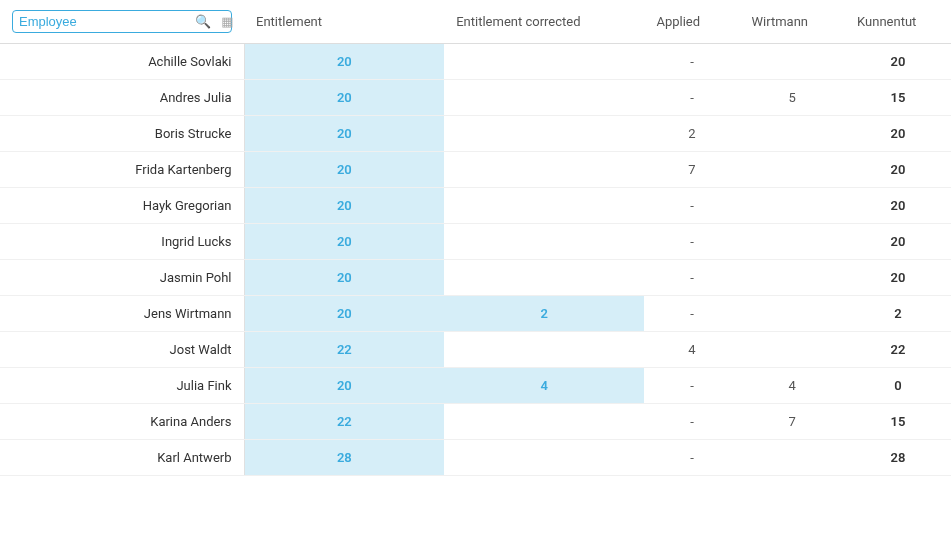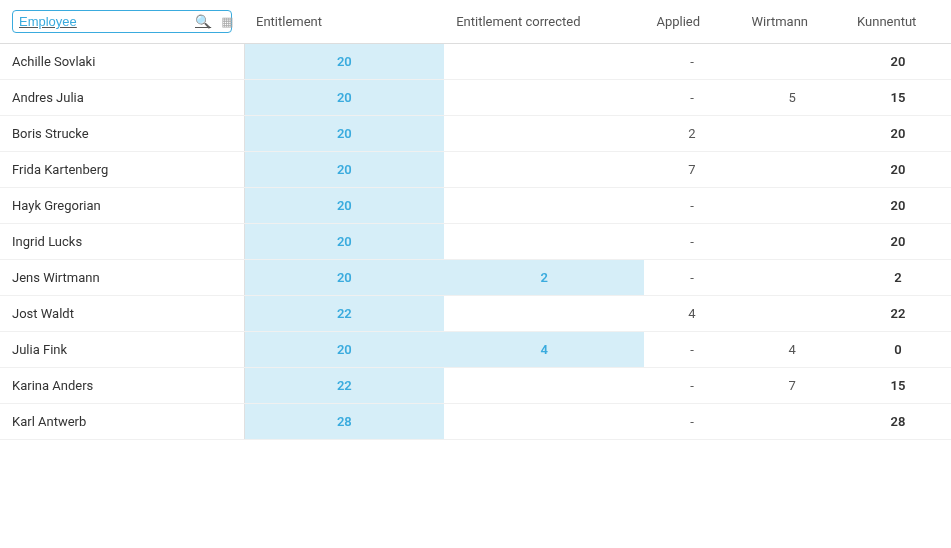--- a/index.html
+++ b/index.html
@@ -24,29 +24,28 @@
       padding: 10px 12px;
       font-weight: 400;
       color: #555;
       text-align: left;
       background: #fff;
       border-bottom: 1px solid #ddd;
     }
     th.employee-header {
       text-align: left;
       width: 240px;
-      text-decoration: underline;
     }
     td {
       padding: 10px 12px;
       text-align: center;
       border-bottom: 1px solid #f0f0f0;
     }
     td.employee-cell {
-      text-align: left;
+      text-align: right;
       width: 240px;
       border-right: 1px solid #e0e0e0;
     }
     td.entitlement-cell {
       background: #d6eef8;
       color: #3aabde;
       font-weight: 600;
       width: 220px;
     }
     td.entitlement-corrected-cell {
@@ -169,20 +168,28 @@
         </tr>
         <tr>
           <td class="employee-cell">Ingrid Lucks</td>
           <td class="entitlement-cell">20</td>
           <td class="entitlement-corrected-cell"></td>
           <td class="applied-cell">-</td>
           <td class="approved-cell"></td>
           <td class="remaining-cell">20</td>
         </tr>
         <tr>
+          <td class="employee-cell">Jasmin Pohl</td>
+          <td class="entitlement-cell">20</td>
+          <td class="entitlement-corrected-cell"></td>
+          <td class="applied-cell">-</td>
+          <td class="approved-cell"></td>
+          <td class="remaining-cell">20</td>
+        </tr>
+        <tr>
           <td class="employee-cell">Jens Wirtmann</td>
           <td class="entitlement-cell">20</td>
           <td class="entitlement-corrected-cell has-value">2</td>
           <td class="applied-cell">-</td>
           <td class="approved-cell"></td>
           <td class="remaining-cell">2</td>
         </tr>
         <tr>
           <td class="employee-cell">Jost Waldt</td>
           <td class="entitlement-cell">22</td>

